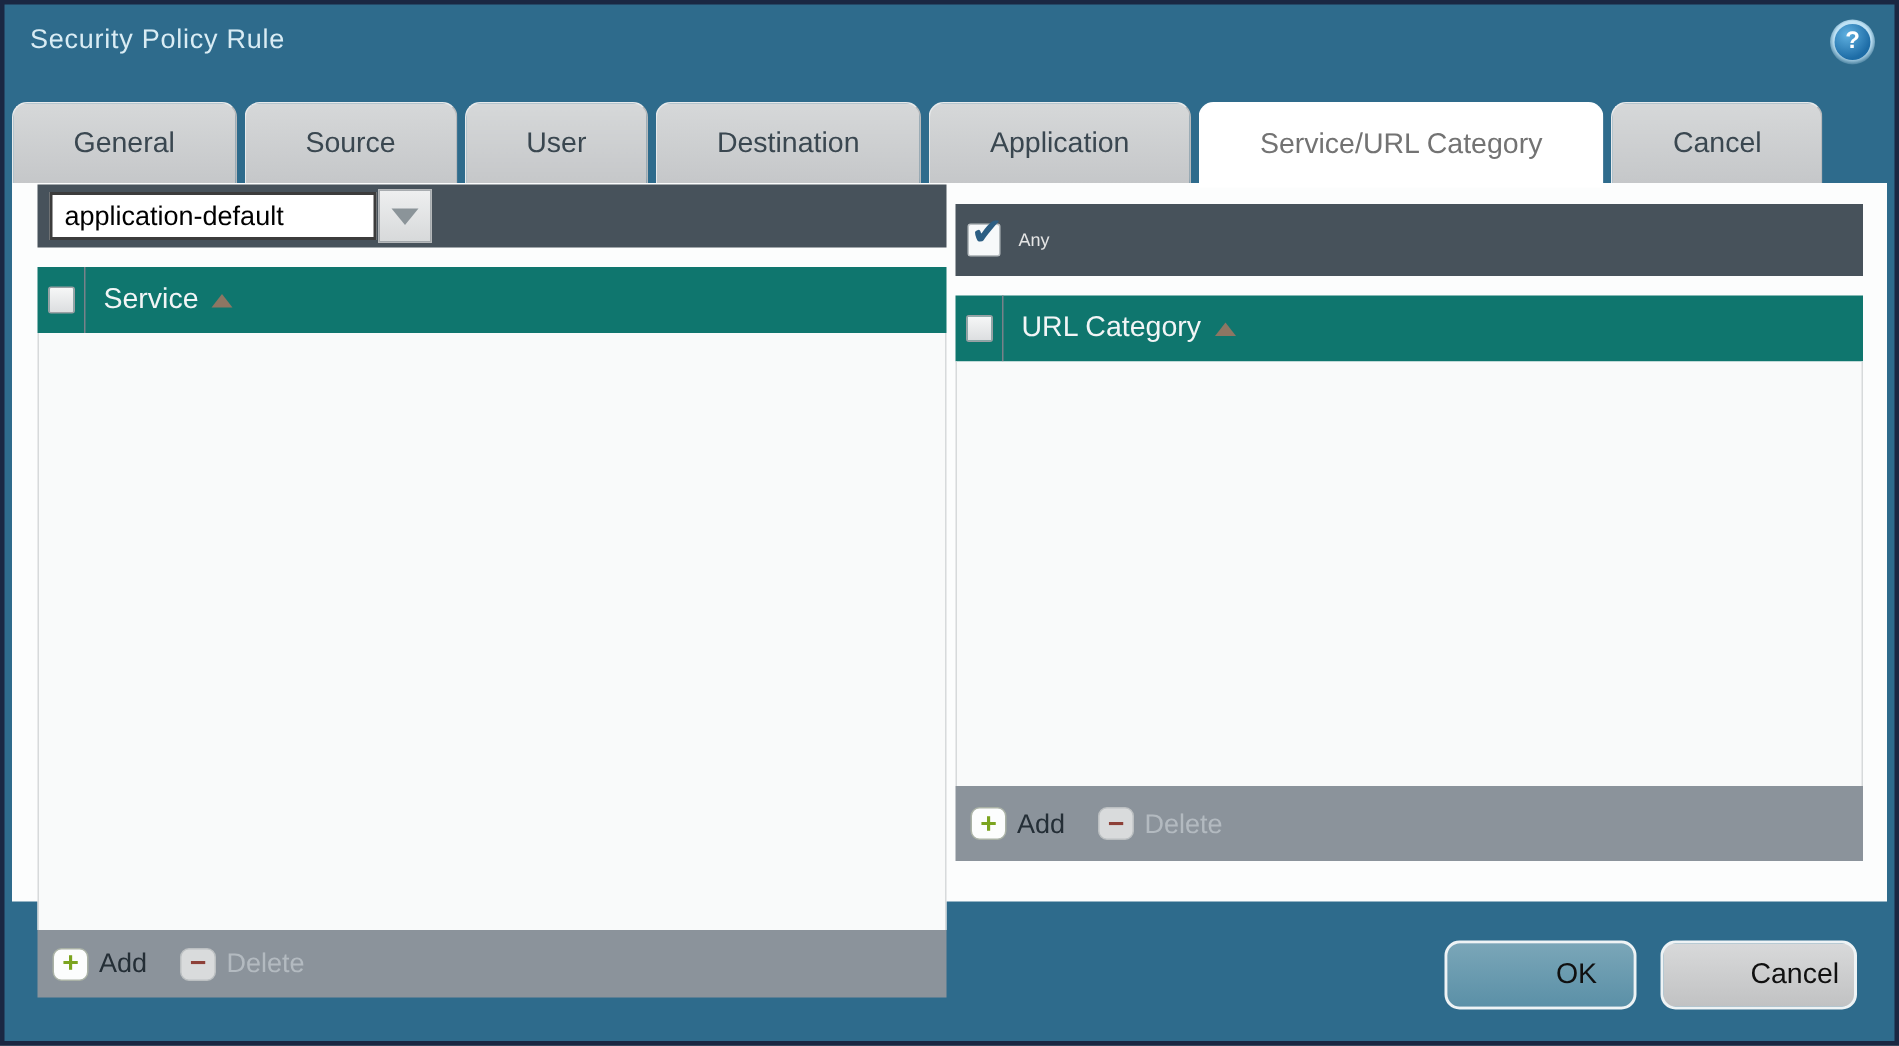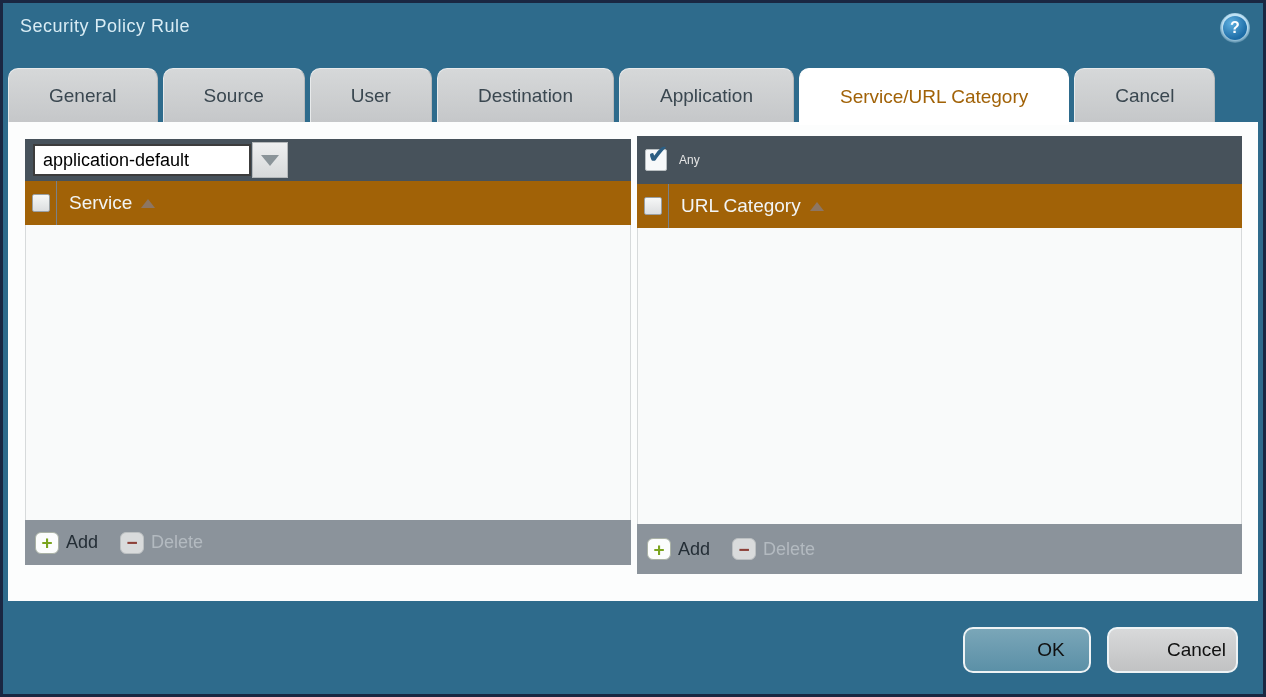--- a/index.html
+++ b/index.html
@@ -34,50 +34,50 @@
     display:flex;align-items:flex-start;gap:5px;z-index:2;
   }
   .tab{
     height:54px;padding:0 40px;display:flex;align-items:center;justify-content:center;
     background:linear-gradient(#d6d8d9,#c5c7c9);
     border-radius:10px 10px 0 0;
     border-top:1px solid #e8eaeb;border-left:1px solid #e8eaeb;border-right:1px solid #b8babc;
     font-size:19px;color:#3a4750;white-space:nowrap;cursor:pointer;
   }
   .tab.active{
-    background:#ffffff;height:57px;color:#a16207;border-color:#fff;
+    background:#ffffff;height:57px;color:#737373;border-color:#fff;
   }
 
   
   .content{
     position:absolute;left:5px;top:119px;width:1250px;height:479px;
     background:#fcfdfd;z-index:1;
   }
 
   .panel{position:absolute;display:flex;flex-direction:column;}
-  .panel-service{left:17px;top:17px;width:606px;height:426px;}
+  .panel-service{left:17px;top:1px;width:606px;height:542px;}
   .panel-url{left:629px;top:14px;width:605px;height:438px;}
 
   .bar-dark{background:#47525b;display:flex;align-items:center;flex:0 0 auto;}
   .toolbar{height:42px;padding-left:8px;}
   .anybar{height:48px;padding-left:8px;gap:12px;}
 
   .combo-input{
     width:218px;height:32px;border:2px solid #3c3c3c;border-radius:0;
     font-size:18px;color:#000;padding:0 8px;background:#fff;outline:none;
   }
   .combo-btn{
     width:36px;height:36px;margin-left:1px;cursor:pointer;
     background:linear-gradient(#eeeff0,#d7d9da);
     border:1px solid #b5b8ba;display:flex;align-items:center;justify-content:center;
   }
   .tri-down{width:0;height:0;border-left:9px solid transparent;border-right:9px solid transparent;border-top:11px solid #8b9499;}
 
   .header-row{
-    height:44px;background:#a16207;display:flex;align-items:center;flex:0 0 auto;
+    height:44px;background:#0f766e;display:flex;align-items:center;flex:0 0 auto;margin-top:13px;
   }
   .cb-col{
     width:32px;height:100%;display:flex;align-items:center;justify-content:center;
     border-right:1px solid #798189;flex:0 0 auto;
   }
   .checkbox{
     width:18px;height:18px;border:1px solid #9aa0a4;border-radius:2px;
     background:linear-gradient(#f6f7f7,#dcdee0);cursor:pointer;
   }
   .col-label{

